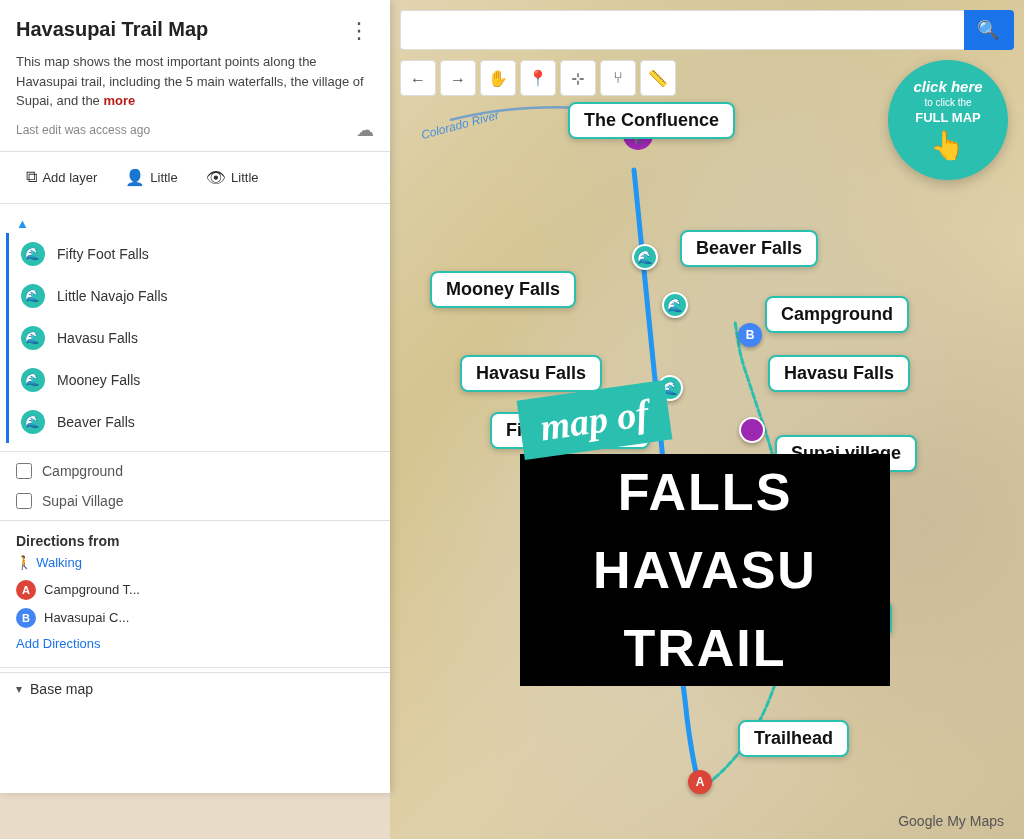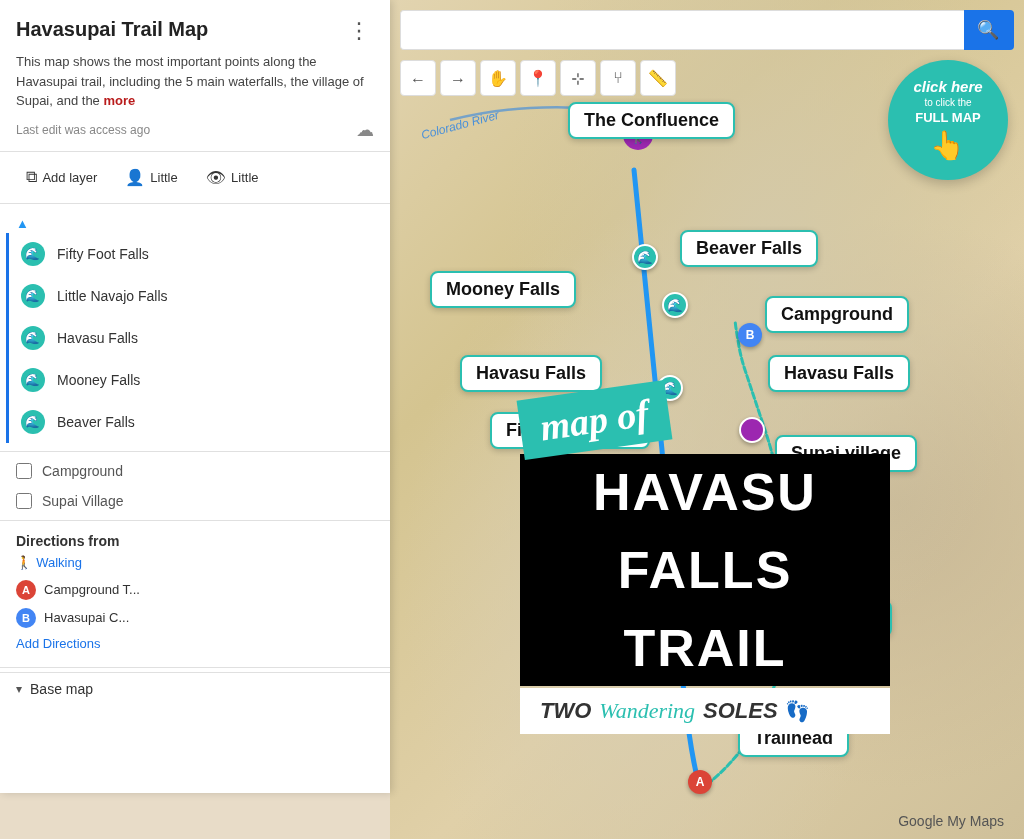--- a/index.html
+++ b/index.html
@@ -757,29 +757,23 @@
   </div>
 
   <div class="overlay-graphic">
     <div style="margin-bottom: 4px;">
       <div class="overlay-teal-banner">
         <span class="overlay-teal-text">map of</span>
       </div>
     </div>
     <div class="overlay-black-blocks">
       <div class="overlay-black-line">
+        <div class="overlay-white-text">FALLS</div>
+      </div>
+      <div class="overlay-black-line">
         <div class="overlay-white-text">HAVASU</div>
-      </div>
-      <div class="overlay-black-line">
-        <div class="overlay-white-text">FALLS</div>
       </div>
       <div class="overlay-black-line">
         <div class="overlay-white-text">TRAIL</div>
       </div>
     </div>
-    <div class="overlay-brand">
-      <span class="brand-text-two">TWO</span>
-      <span class="brand-text-wandering">Wandering</span>
-      <span class="brand-text-soles">SOLES</span>
-      <span class="brand-feet">👣</span>
-    </div>
   </div>
 </div>
 
 </body></html>

